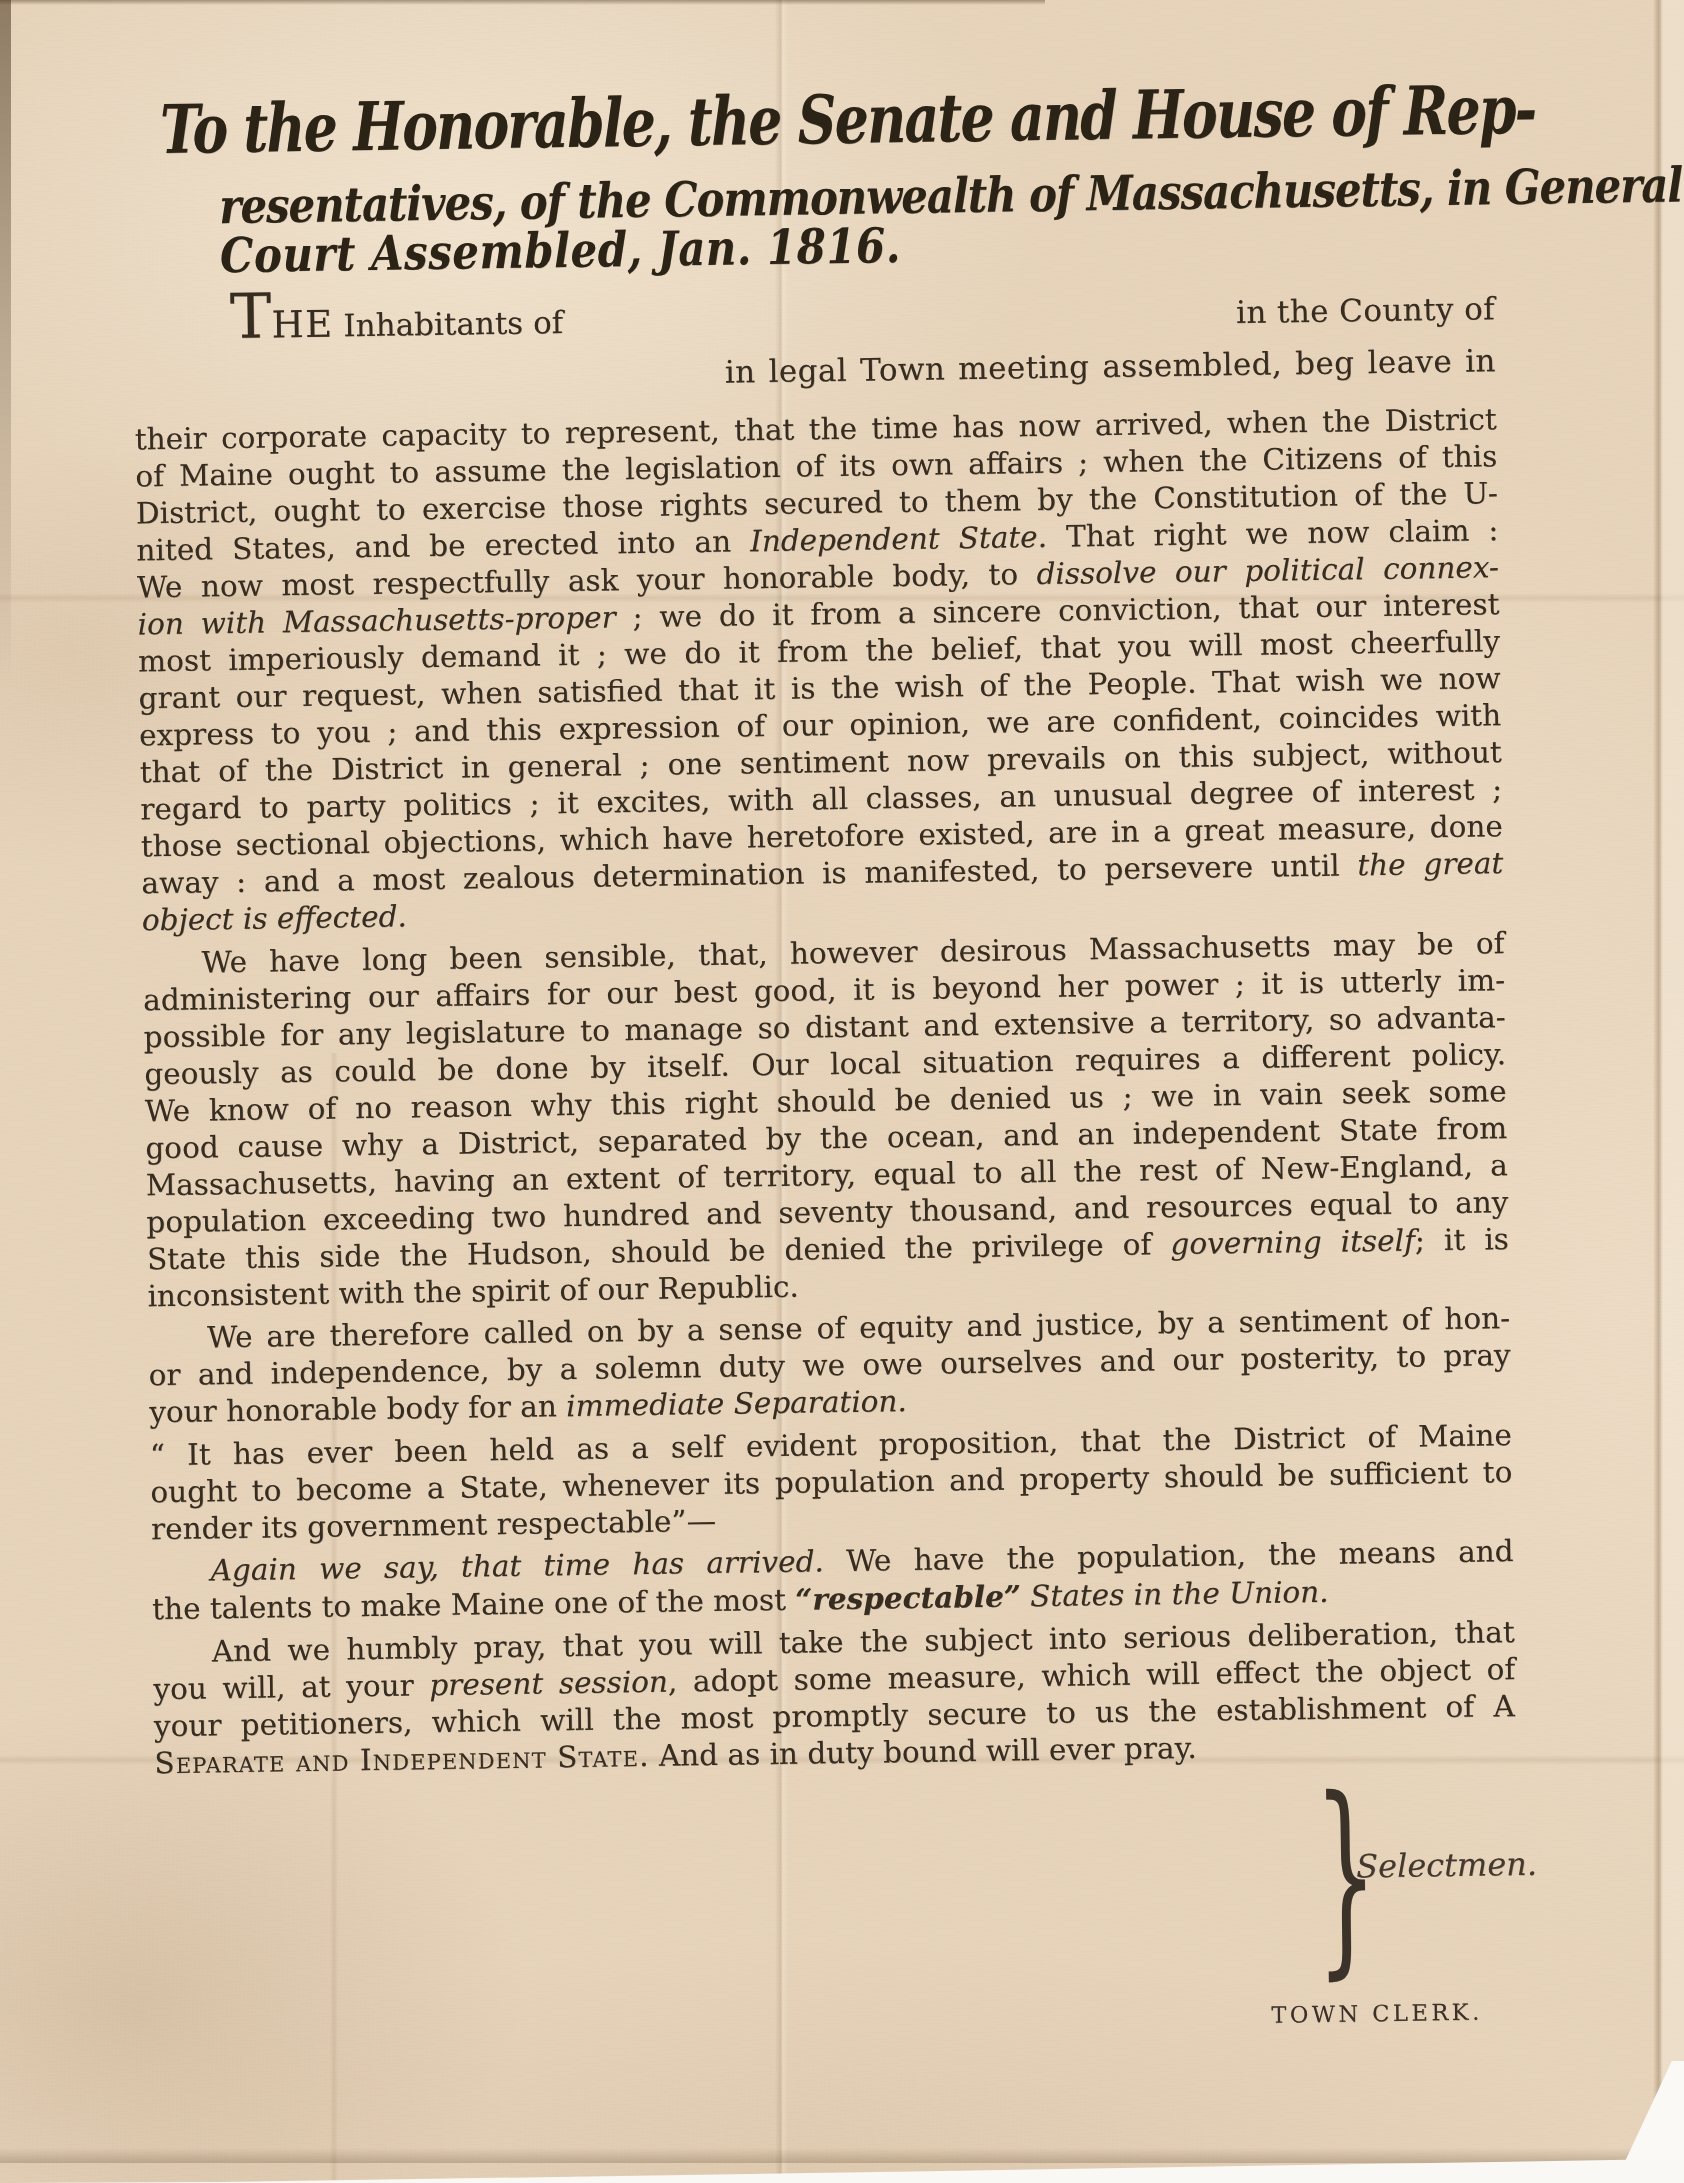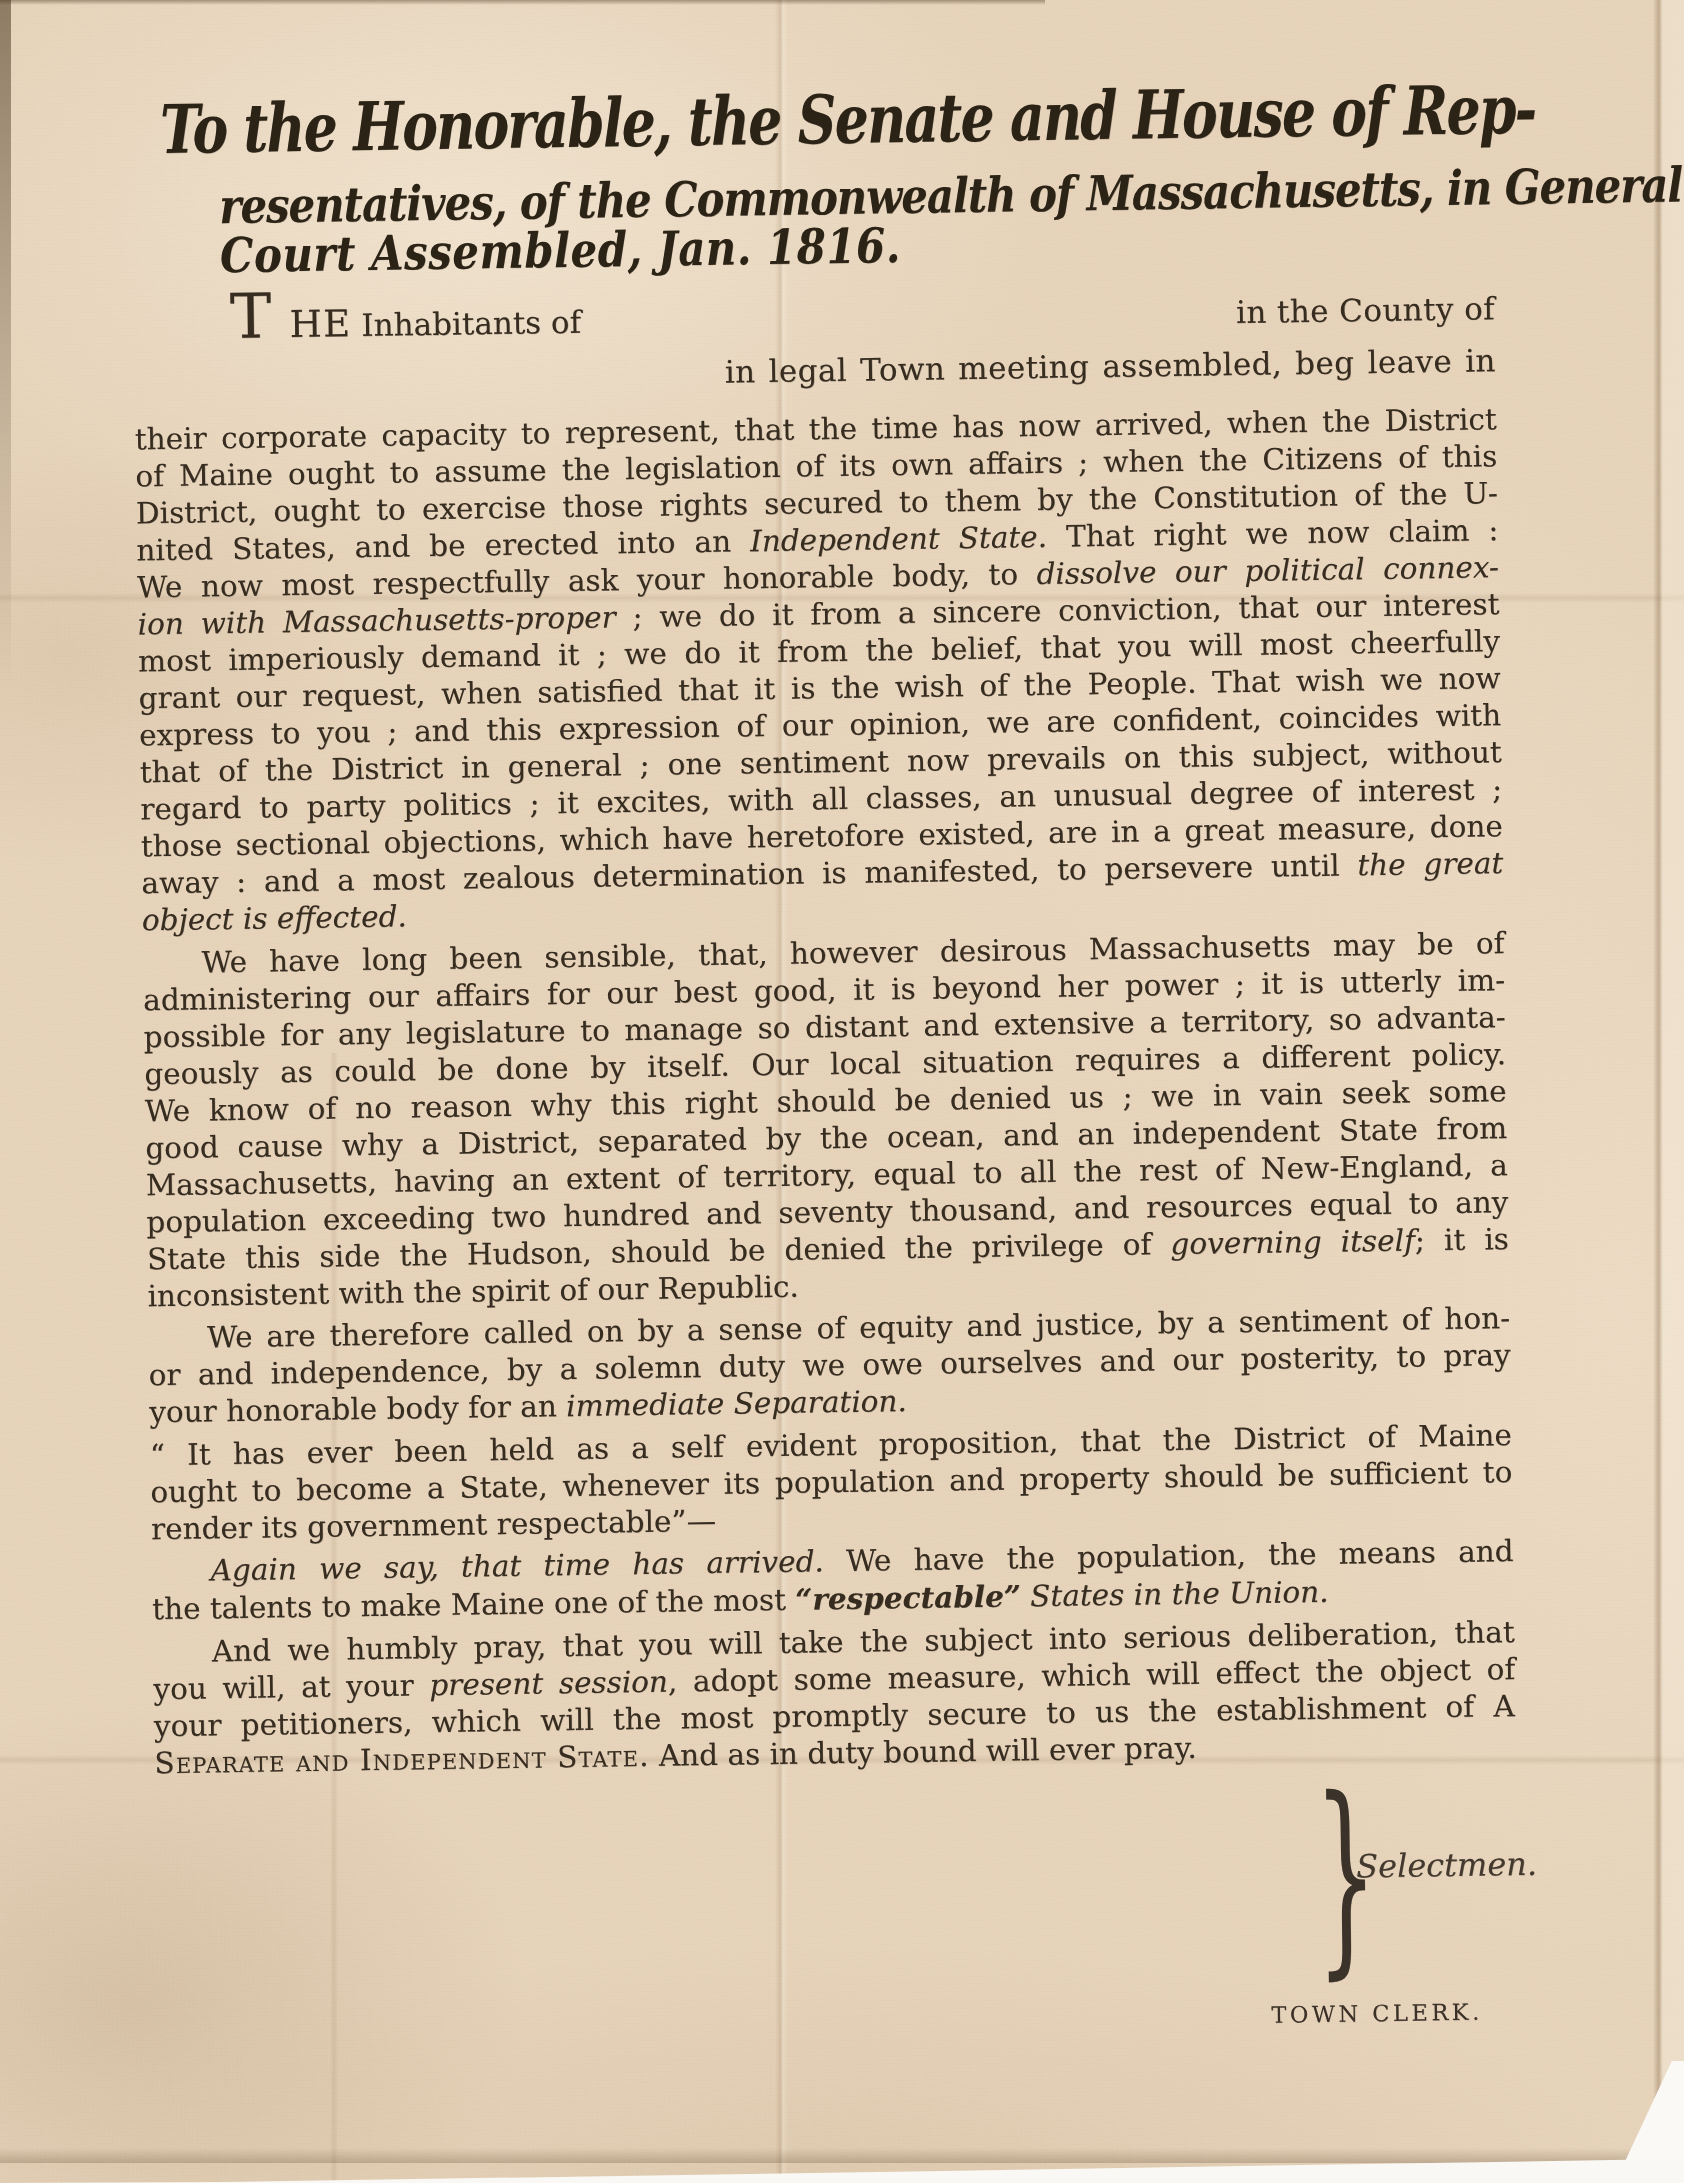--- a/index.html
+++ b/index.html
@@ -58,21 +58,21 @@
   .t1{left:174px;top:86px;font-size:67px;font-weight:bold;font-style:italic;line-height:1;
       letter-spacing:-2.1px;color:#2c2317;transform:scaleX(.80);transform-origin:left top;}
   .t2{left:232px;top:173px;font-size:48px;font-weight:bold;font-style:italic;line-height:1;
       letter-spacing:-1.1px;color:#2c2317;transform:scaleX(.87);transform-origin:left top;}
   .t3{left:232px;top:222px;font-size:48px;font-weight:bold;font-style:italic;line-height:1;
       letter-spacing:0.7px;color:#2c2317;transform:scaleX(.87);transform-origin:left top;}
   .sal1{left:144px;top:277px;width:1362px;display:flex;justify-content:space-between;
       align-items:baseline;line-height:1;}
   .sal1-left{margin-left:97px;font-size:31px;}
   .bigT{font-size:62px;}
-  .theHE{font-size:37px;letter-spacing:1.4px;margin-left:18px;}
+  .theHE{font-size:37px;letter-spacing:1.4px;}
   .sal-right{font-size:31px;letter-spacing:0.4px;}
   .sal2{left:144px;top:355px;width:1362px;text-align:right;font-size:31px;line-height:1;
       letter-spacing:0.4px;word-spacing:2.8px;}
   .bodylines{left:144px;top:411px;width:1362px;font-size:29.5px;line-height:37px;}
   .bline{text-align:justify;text-align-last:justify;}
   .bline.nofull{text-align-last:left;}
   .bline.indent{text-indent:59px;}
   .bline.pstart{margin-top:5.6px;}
   .it{font-style:italic;}
   .bd{font-weight:bold;}

